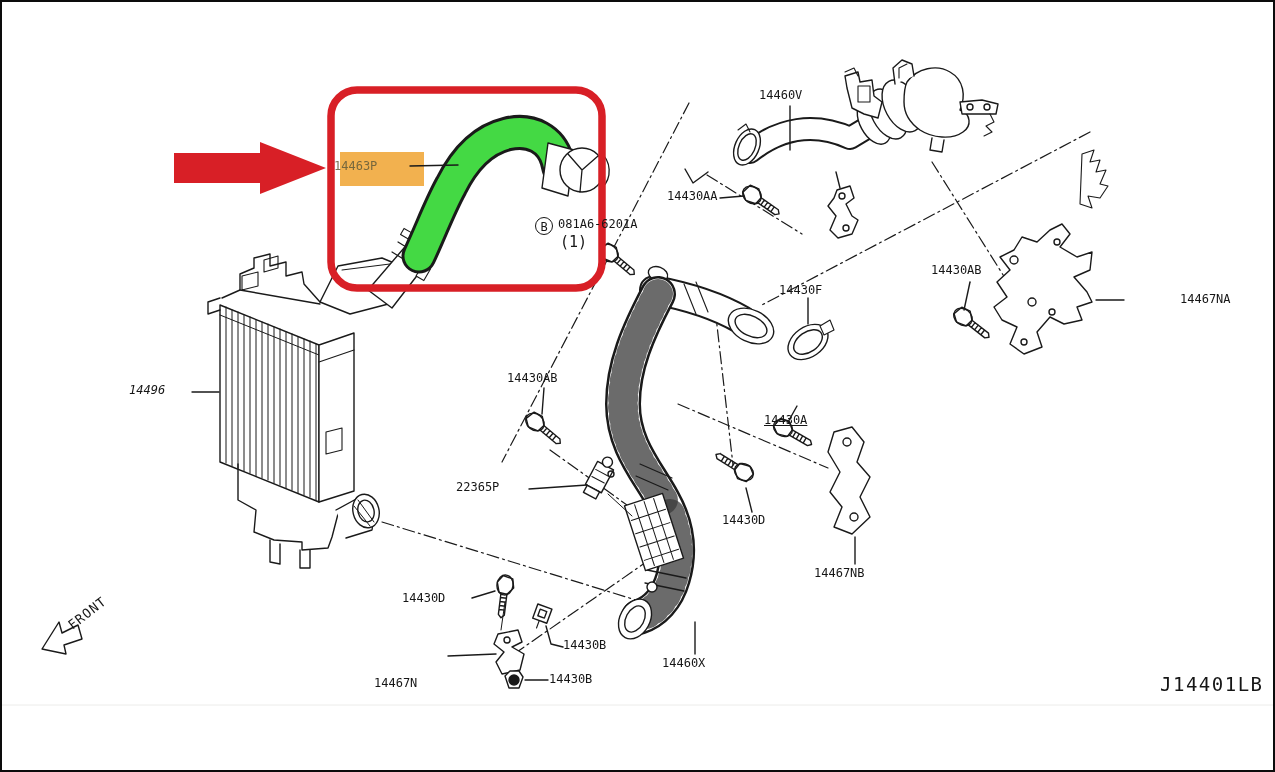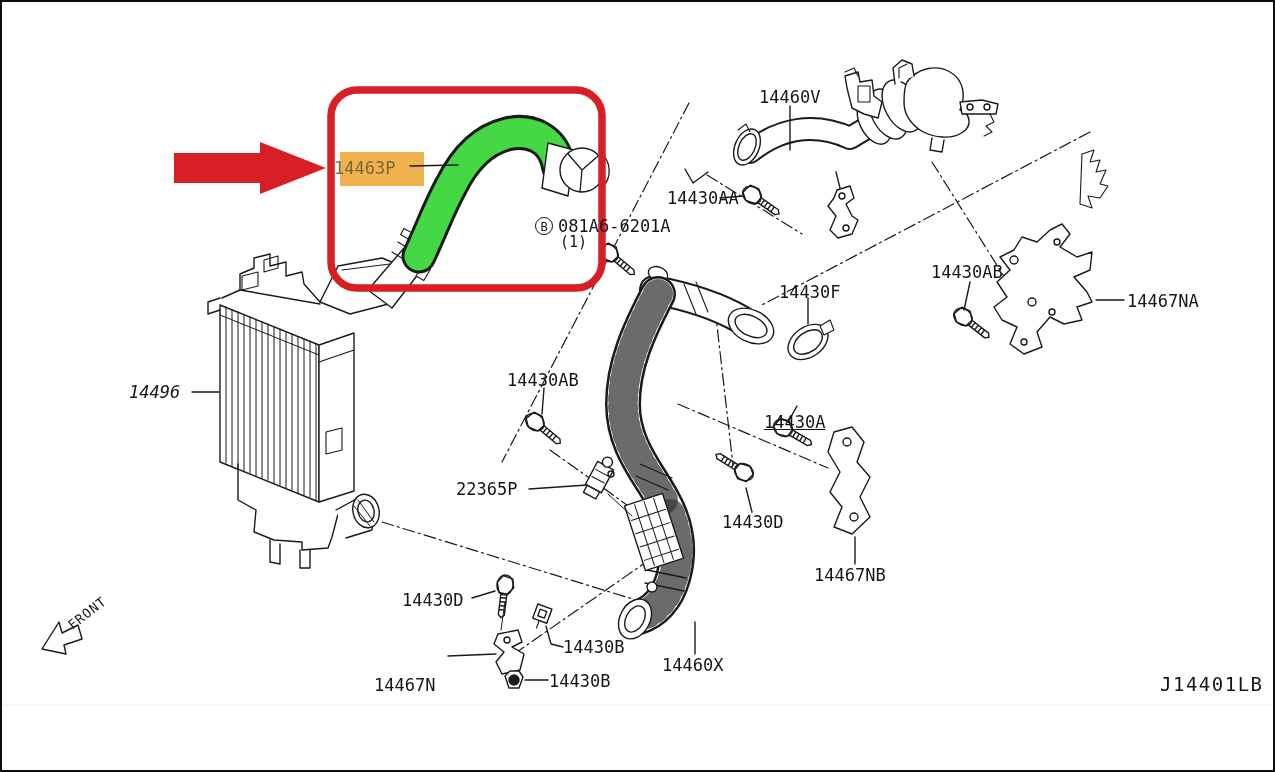--- a/index.html
+++ b/index.html
@@ -3,21 +3,21 @@
 <meta charset="utf-8">
 <style>
   html,body{margin:0;padding:0;background:#fff;}
   #frame{
     position:relative;width:1275px;height:772px;background:#fff;overflow:hidden;
     border:2px solid #0c0c0c;box-sizing:border-box;
     font-family:"DejaVu Sans Mono","Liberation Mono",monospace;
   }
   #art{position:absolute;left:0;top:0;}
   .lbl{
-    position:absolute;font-size:17px;line-height:1.05;color:#161616;
+    position:absolute;font-size:12px;line-height:1.05;color:#161616;
     letter-spacing:0px;white-space:nowrap;user-select:none;
   }
   .lbl-hl{color:rgba(96,90,58,0.85);}
   .lbl-small{font-size:15px;}
   .lbl-code{font-size:19px;letter-spacing:1.5px;}
   .lbl-front{font-size:13px;letter-spacing:1px;transform:rotate(-38deg);transform-origin:0 50%;}
   .circle-b{
     position:absolute;width:18px;height:18px;border:1.6px solid #161616;border-radius:50%;
     font-size:12px;line-height:18px;text-align:center;color:#161616;box-sizing:border-box;
   }
@@ -244,21 +244,21 @@
 
 <span class="lbl lbl-hl" style="left:332px;top:158px;">14463P</span>
 <span class="lbl" style="left:757px;top:87px;">14460V</span>
 <span class="lbl" style="left:641px;top:188px;margin-left:24px;">14430AA</span>
 
 <span class="circle-b" style="left:533px;top:215px;">B</span>
 <span class="lbl" style="left:556px;top:216px;">081A6-6201A</span>
 <span class="lbl lbl-small" style="left:558px;top:233px;">(1)</span>
 
 <span class="lbl" style="left:929px;top:262px;">14430AB</span>
-<span class="lbl" style="left:1125px;top:291px;text-align:center;">14467NA</span>
+<span class="lbl" style="left:1178px;top:291px;text-align:center;">14467NA</span>
 <span class="lbl" style="left:777px;top:282px;">14430F</span>
 <span class="lbl" style="left:762px;top:412px;text-decoration:underline;">14430A</span>
 <span class="lbl" style="left:127px;top:382px;font-style:italic;">14496</span>
 <span class="lbl" style="left:505px;top:370px;">14430AB</span>
 <span class="lbl" style="left:454px;top:479px;">22365P</span>
 <span class="lbl" style="left:720px;top:512px;">14430D</span>
 <span class="lbl" style="left:812px;top:565px;">14467NB</span>
 <span class="lbl" style="left:400px;top:590px;">14430D</span>
 <span class="lbl" style="left:372px;top:648px;margin-top:27px;">14467N</span>
 <span class="lbl" style="left:561px;top:637px;">14430B</span>

